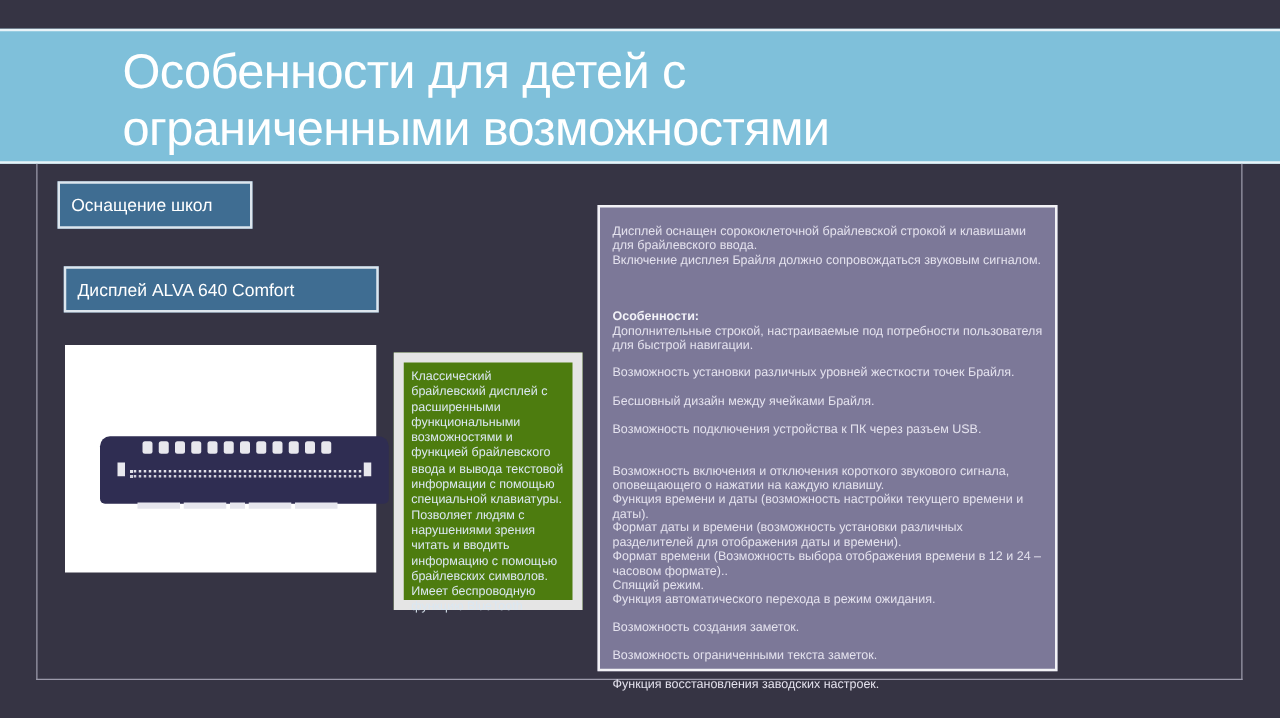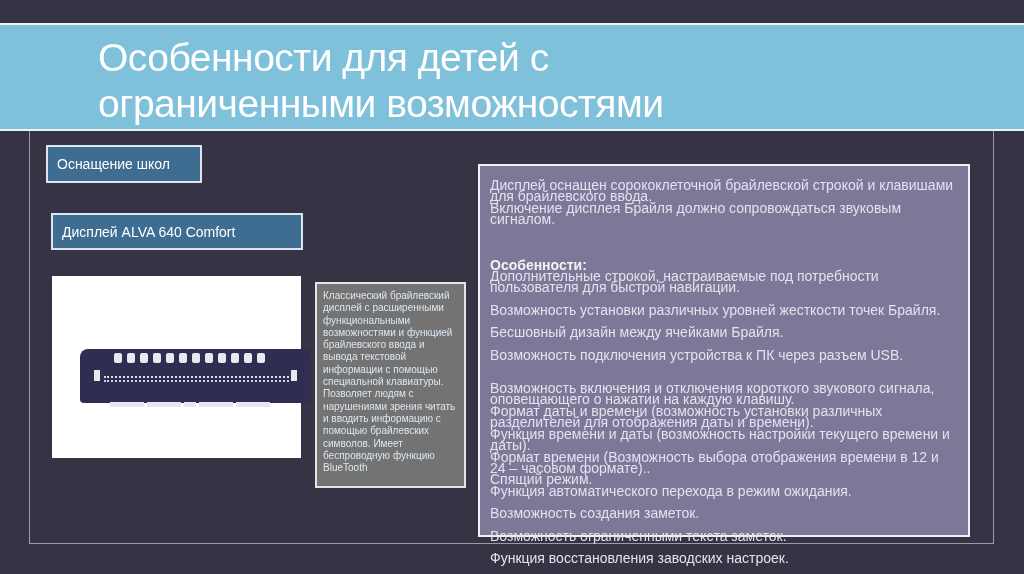--- a/index.html
+++ b/index.html
@@ -12,22 +12,22 @@
   .tag2{left:51px;top:213px;width:252px;height:37px;font-size:14px;}
   .photo{position:absolute;left:52px;top:276px;width:249px;height:182px;background:#fff;}
   .device{position:absolute;left:28px;top:73px;width:231px;height:54px;background:#2f2d52;border-radius:8px 8px 4px 4px;}
   .device .keys{position:absolute;top:4px;left:34px;display:flex;gap:5px;}
   .device .keys span{display:block;width:8px;height:10px;background:#e8e8ee;border-radius:2px;}
   .device .dots{position:absolute;top:27px;left:24px;width:185px;height:2px;border-top:2px dotted #e0e0e8;}
   .device .dots2{position:absolute;top:31px;left:24px;width:185px;height:2px;border-top:2px dotted #d0d0dc;}
   .device .side{position:absolute;top:21px;width:6px;height:11px;background:#e8e8ee;}
   .device .bottom{position:absolute;bottom:-4px;left:30px;display:flex;gap:3px;}
   .device .bottom span{display:block;height:5px;background:#e6e6ee;}
-  .desc{position:absolute;left:315px;top:282px;width:151px;height:206px;background:#737373;border:2px solid #e5e5e5;box-sizing:border-box;color:#dbe7f1;font-size:10px;line-height:12.3px;padding:6px 6px 0 6px;}
-  .spec{position:absolute;left:478px;top:164px;width:492px;height:373px;background:#7c7898;border:2px solid #f2f2f6;box-sizing:border-box;color:#e4e2ee;font-size:14px;line-height:11.4px;padding:14px 10px 0 10px;}
+  .desc{position:absolute;left:315px;top:282px;width:151px;height:206px;background:#4d7c0f;border:8px solid #e5e5e5;box-sizing:border-box;color:#dbe7f1;font-size:10px;line-height:12.3px;padding:6px 6px 0 6px;}
+  .spec{position:absolute;left:478px;top:164px;width:368px;height:373px;background:#7c7898;border:2px solid #f2f2f6;box-sizing:border-box;color:#e4e2ee;font-size:10px;line-height:11.4px;padding:14px 10px 0 10px;}
   .spec p{margin:0;}
   .spec .gap{height:11px;}
   .spec .bigap{height:23px;}
   .spec .hdr{font-weight:bold;color:#f2f2f8;}
 </style>
 </head>
 <body>
 
 <div class="band">
   <div class="title">
@@ -82,22 +82,22 @@
   <p>Дополнительные строкой, настраиваемые под потребности пользователя для быстрой навигации.</p>
   <div class="gap"></div>
   <p>Возможность установки различных уровней жесткости точек Брайля.</p>
   <div class="gap"></div>
   <p>Бесшовный дизайн между ячейками Брайля.</p>
   <div class="gap"></div>
   <p>Возможность подключения устройства к ПК через разъем USB.</p>
   <div class="gap"></div>
   <div class="gap"></div>
   <p>Возможность включения и отключения короткого звукового сигнала, оповещающего о нажатии на каждую клавишу.</p>
+  <p>Функция времени и даты (возможность настройки текущего времени и даты).</p>
   <p>Формат даты и времени (возможность установки различных разделителей для отображения даты и времени).</p>
-  <p>Функция времени и даты (возможность настройки текущего времени и даты).</p>
   <p>Формат времени (Возможность выбора отображения времени в 12 и 24 – часовом формате)..</p>
   <p>Спящий режим.</p>
   <p>Функция автоматического перехода в режим ожидания.</p>
   <div class="gap"></div>
   <p>Возможность создания заметок.</p>
   <div class="gap"></div>
   <p>Возможность ограниченными текста заметок.</p>
   <div class="gap"></div>
   <p>Функция восстановления заводских настроек.</p>
 </div>

